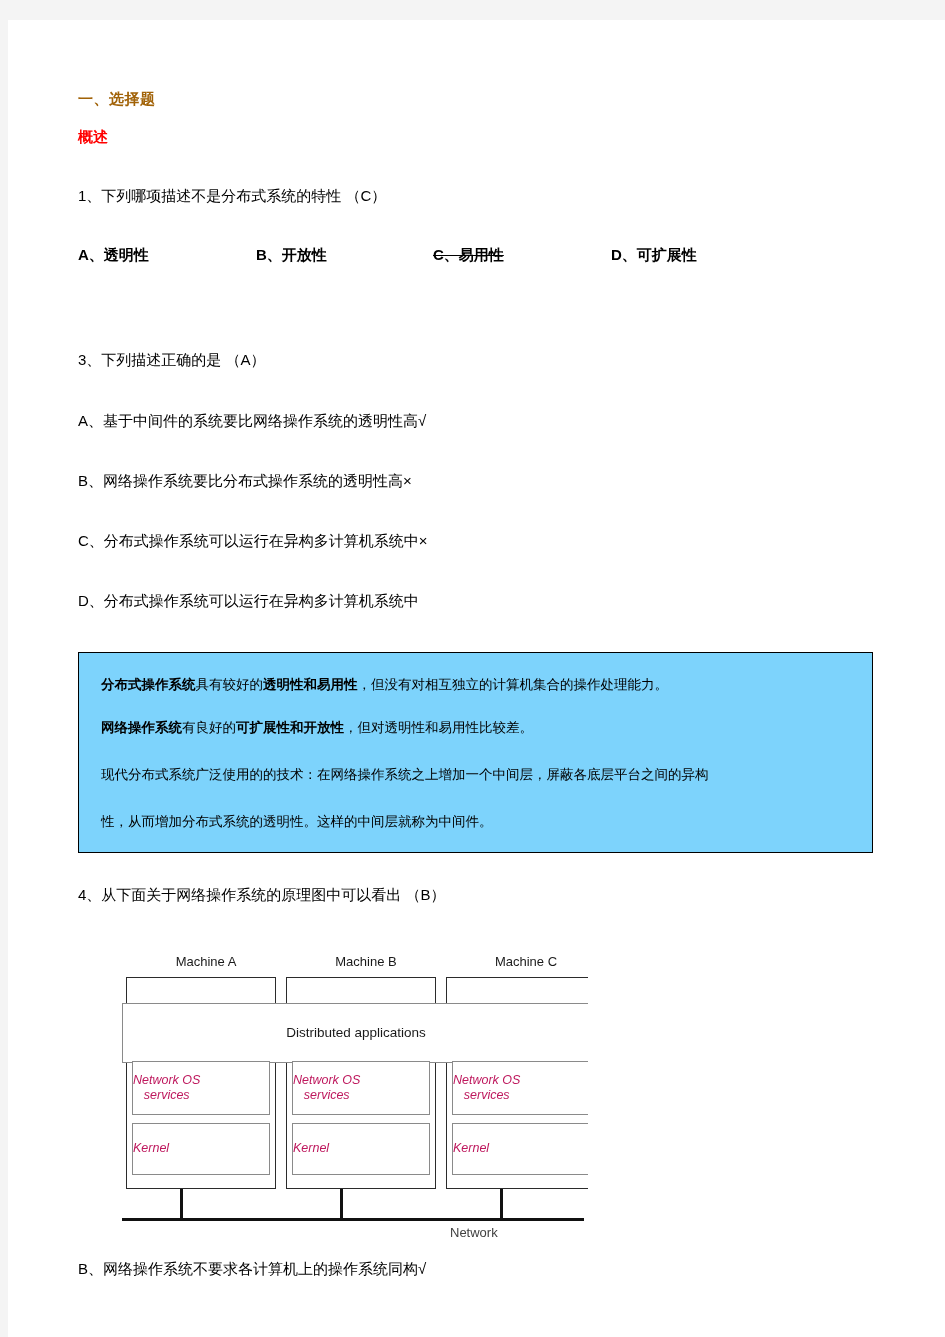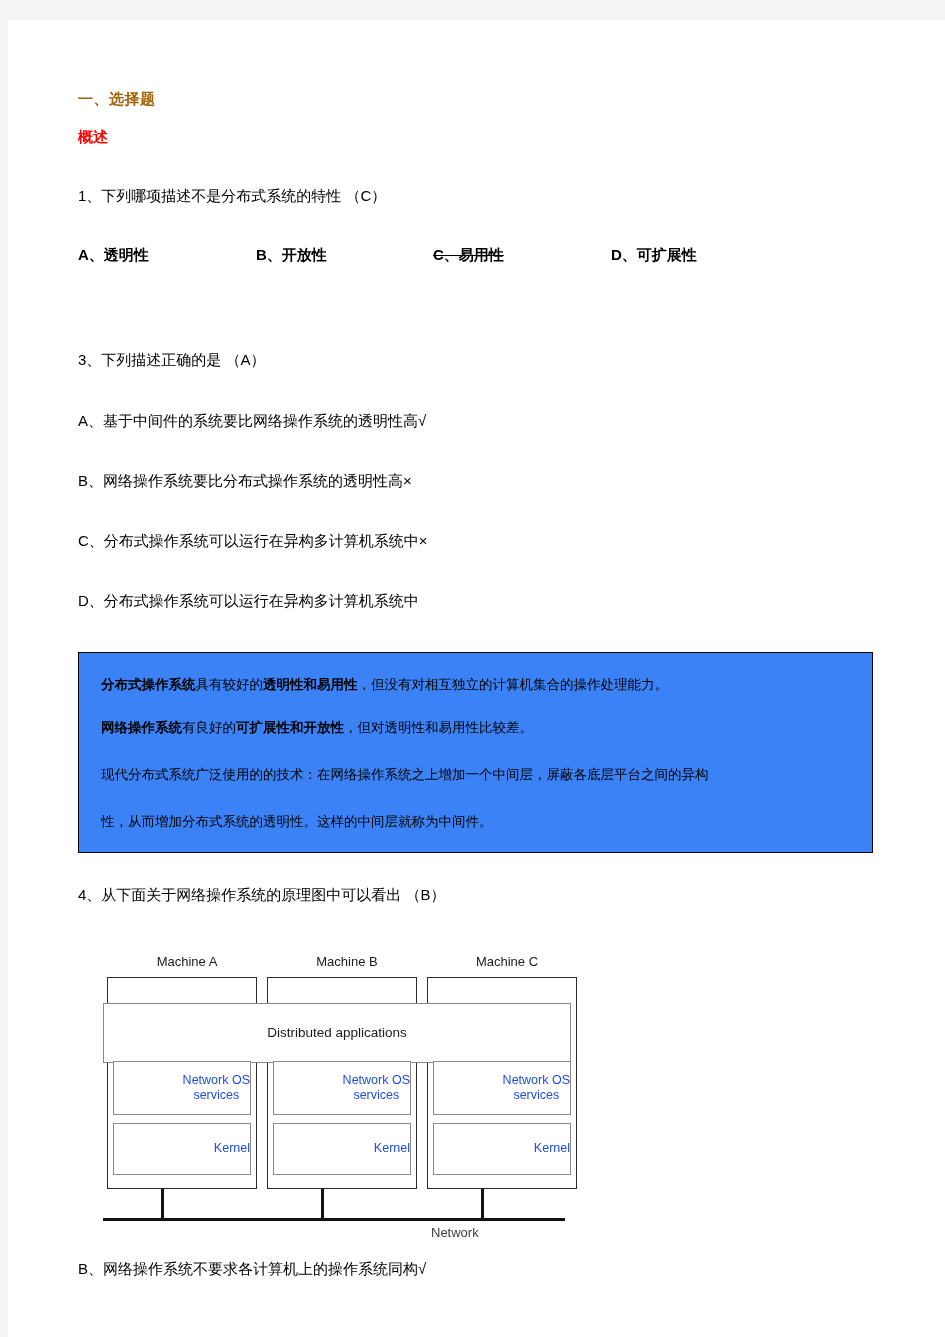--- a/index.html
+++ b/index.html
@@ -84,21 +84,21 @@
     text-align: right;
   }
 
   
   .note-box {
     border: 1px solid #000;
     box-sizing: border-box;
     width: 795px;
     padding: 22px 22px 20px 22px;
     margin: 0 0 32px 0;
-    background: #3b82f6;
+    background: #7dd3fc;
   }
   .note-line {
     font-size: 13.5px;
     color: #000;
     line-height: 1.45;
     margin: 0 0 24px 0;
   }
   .note-line.last { margin-bottom: 0; }
   .note-line.para {
     line-height: 1.95;
@@ -121,21 +121,21 @@
     border-radius: 14px;
     background: #ffffff;
     box-shadow:
       0 0 0 6px #ffffff,
       0 0 10px 6px rgba(0,0,0,0.20);
     box-sizing: border-box;
     overflow: hidden;
   }
   .fig-inner {
     position: absolute;
-    left: 5px;
+    left: 24px;
     top: 8px;
     width: 472px;
     height: 284px;
   }
   .machine-label {
     position: absolute;
     font-size: 13px;
     color: #1a1a1a;
     text-align: center;
     top: 0px;
@@ -149,26 +149,27 @@
     box-sizing: border-box;
     background: transparent;
     height: 212px;
   }
   .inner-box {
     position: absolute;
     border: 1.2px solid #8a8a8a;
     box-sizing: border-box;
     background: #fff;
     font-size: 12.5px;
-    color: #1d4ed8;
+    color: #be185d;
     text-align: center;
     display: flex;
     align-items: center;
-    justify-content: flex-end;
+    justify-content: flex-start;
     line-height: 1.22;
+    font-style: italic;
   }
   .dist-app {
     position: absolute;
     left: 2px;
     top: 50px;
     width: 468px;
     height: 60px;
     border: 1.2px solid #8a8a8a;
     box-sizing: border-box;
     background: #fff;

